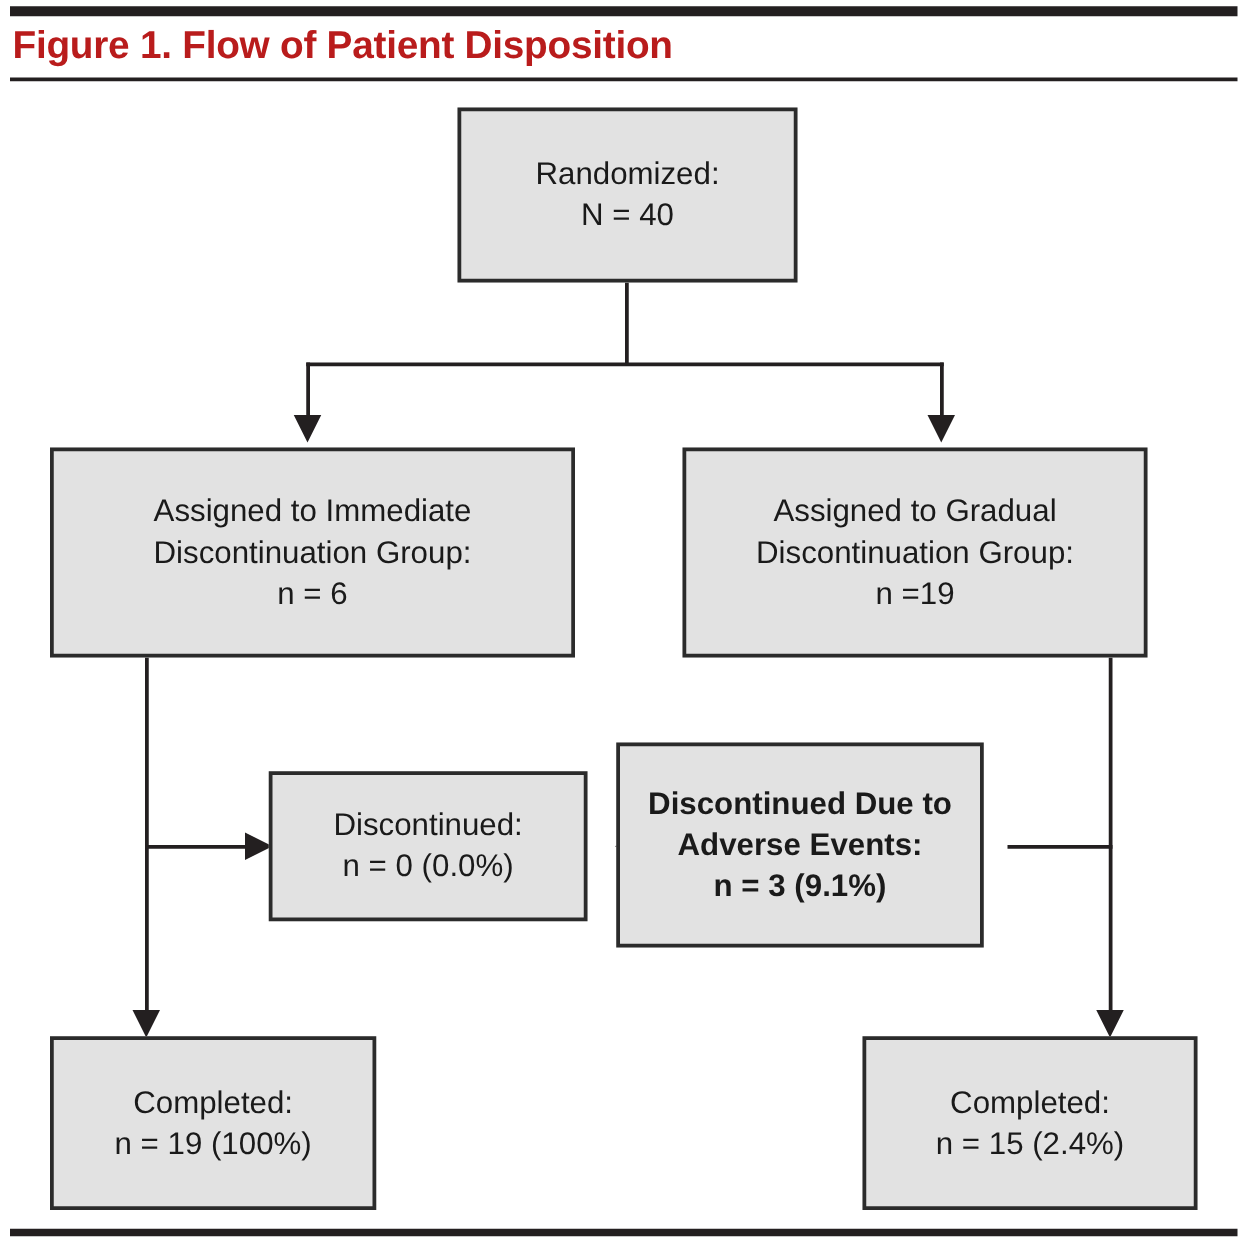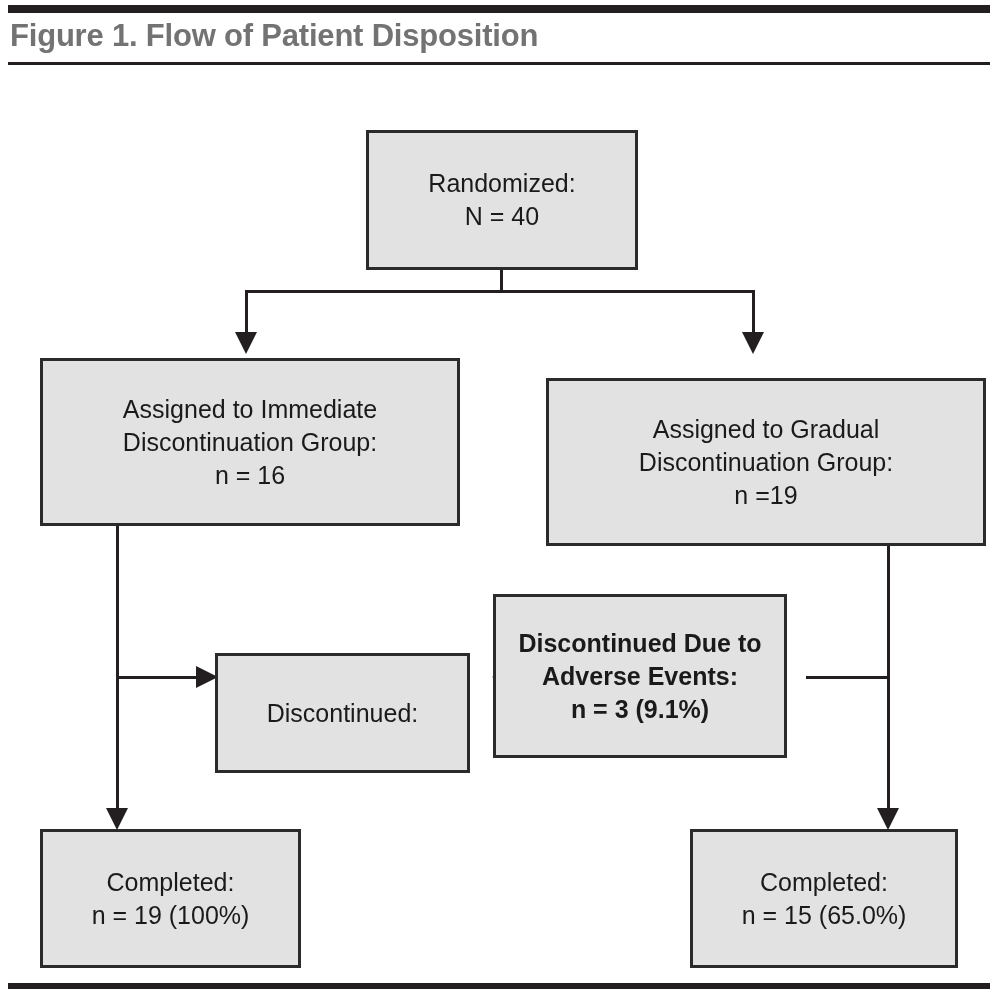--- a/index.html
+++ b/index.html
@@ -43,21 +43,21 @@
     width: 982px;
     height: 6px;
     background: #231f20;
   }
   #figure-title {
     position: absolute;
     left: 10px;
     top: 18px;
     font-size: 31px;
     font-weight: bold;
-    color: #737373;
+    color: #b91c1c;
     letter-spacing: -0.2px;
     white-space: nowrap;
   }
 
   
   .node {
     position: absolute;
     box-sizing: border-box;
     background: #e2e2e2;
     border: 3px solid #2b2b2b;
@@ -68,24 +68,24 @@
     color: #1a1a1a;
     font-size: 25px;
     line-height: 1.32;
     text-align: center;
   }
   .node .line {
     display: block;
     white-space: nowrap;
   }
 
-  #node-randomized { left: 366px; top: 86px;  width: 272px; height: 140px; margin-top: 44px; }
+  #node-randomized { left: 366px; top: 86px;  width: 272px; height: 140px; }
   #node-immediate  { left: 40px;  top: 358px; width: 420px; height: 168px; }
-  #node-gradual    { left: 546px; top: 378px; width: 440px; height: 168px; }
-  #node-disc-left  { left: 215px; top: 617px; width: 255px; height: 120px; margin-top: 36px; }
+  #node-gradual    { left: 546px; top: 358px; width: 372px; height: 168px; }
+  #node-disc-left  { left: 215px; top: 617px; width: 255px; height: 120px; }
   #node-disc-ae    { left: 493px; top: 594px; width: 294px; height: 164px; font-weight: bold; }
   #node-completed-left  { left: 40px;  top: 829px; width: 261px; height: 139px; }
   #node-completed-right { left: 690px; top: 829px; width: 268px; height: 139px; }
 
   
   .conn {
     position: absolute;
     background: #231f20;
   }
   .v { width: 3px; }
@@ -162,43 +162,44 @@
   <div class="arrow arrow-down" id="arrow-to-completed-right"></div>
 
   <div class="node" id="node-randomized">
     <span class="line">Randomized:</span>
     <span class="line">N = 40</span>
   </div>
 
   <div class="node" id="node-immediate">
     <span class="line">Assigned to Immediate</span>
     <span class="line">Discontinuation Group:</span>
-    <span class="line">n = 16</span>
+    <span class="line">n = 6</span>
   </div>
 
   <div class="node" id="node-gradual">
     <span class="line">Assigned to Gradual</span>
     <span class="line">Discontinuation Group:</span>
     <span class="line">n =19</span>
   </div>
 
   <div class="node" id="node-disc-left">
     <span class="line">Discontinued:</span>
+    <span class="line">n = 0 (0.0%)</span>
   </div>
 
   <div class="node" id="node-disc-ae">
     <span class="line">Discontinued Due to</span>
     <span class="line">Adverse Events:</span>
     <span class="line">n = 3 (9.1%)</span>
   </div>
 
   <div class="node" id="node-completed-left">
     <span class="line">Completed:</span>
     <span class="line">n = 19 (100%)</span>
   </div>
 
   <div class="node" id="node-completed-right">
     <span class="line">Completed:</span>
-    <span class="line">n = 15 (65.0%)</span>
+    <span class="line">n = 15 (2.4%)</span>
   </div>
 
   <div class="rule-thick-bottom"></div>
 </div>
 
 </body></html>

